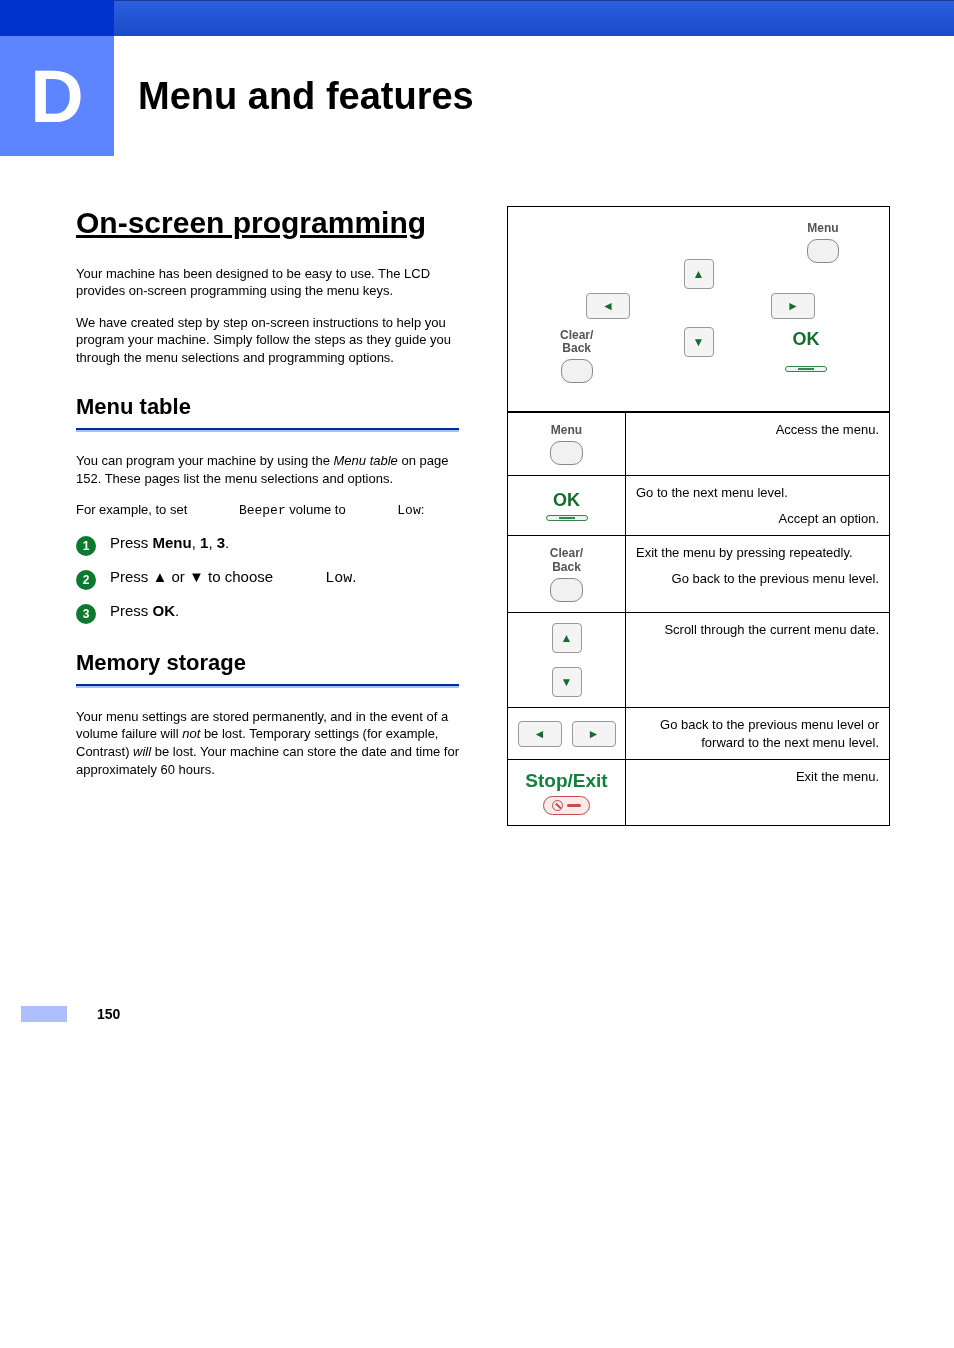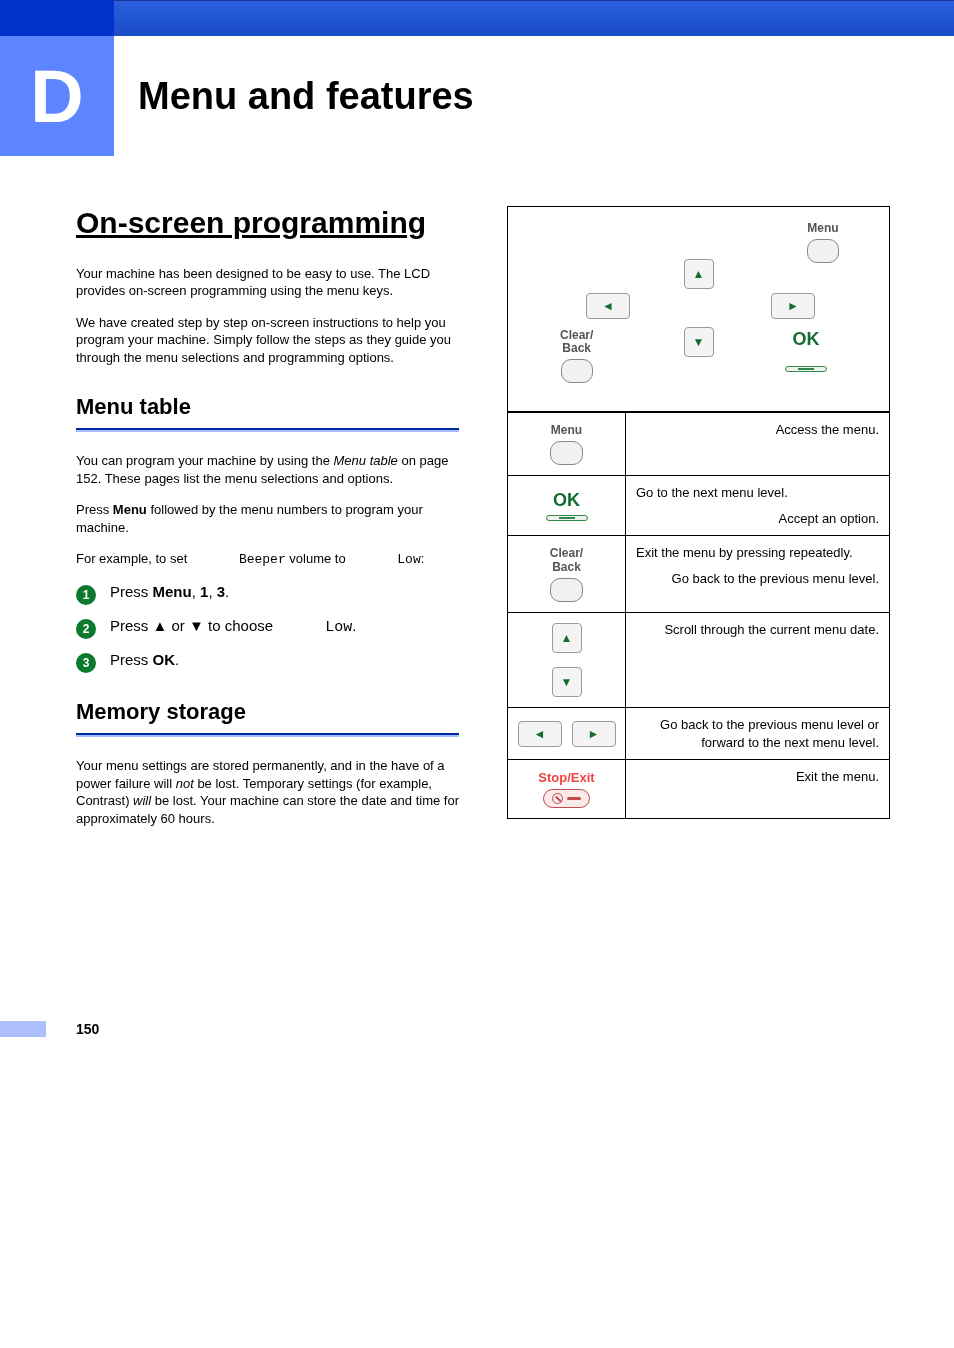--- a/index.html
+++ b/index.html
@@ -93,21 +93,21 @@
       background: #f1f1f1;
       padding: 4px 10px;
       font-size: 12px;
       color: #666;
     }
     .key-label {
       font-size: 12px; font-weight: bold; color: #555;
       text-align: center;
     }
     .key-label.ok-lbl { color: #146d2f; font-size: 18px; font-weight: bold; }
-    .key-label.stop { color: #ef4444; font-size: 13px; }
+    .key-label.stop { color: #15803d; font-size: 19px; }
     .pill { border: 1.5px solid #888; border-radius: 6px; padding: 1px 12px; display: inline-flex; align-items: center; justify-content:center; background:#f1f1f1; }
     .arrow-btn {
       width: 44px; height: 26px; border: 1.5px solid #999; border-radius: 4px;
       display: inline-flex; align-items: center; justify-content: center;
       font-size: 12px; color: #146d2f; background:#f4f4f4;
     }
     .arrow-btn.square { width: 30px; height: 30px; }
     .arrow-pair { display:inline-flex; gap:10px; }
 
     
@@ -156,20 +156,21 @@
     }
     .stop-circle { width:11px;height:11px;border:1.5px solid #c24b4b;border-radius:50%; position:relative;}
     .stop-circle::after{content:"";position:absolute;width:7px;height:1.5px;background:#c24b4b;top:4px;left:1.5px;transform:rotate(45deg);}
     .stop-dash{width:14px;height:2.5px;background:#c24b4b;border-radius:2px;}
 
     .footer {
       margin-top: 180px;
       display: flex;
       align-items: center;
       padding: 0 0 30px 0;
+      margin-left: 21px;
     }
     .footer-bar { width: 46px; height: 16px; background: #aebfff; margin-right: 30px; }
     .page-num { font-weight: bold; font-size: 14px; }
   </style>
 </head>
 <body>
 
 <div class="top-band">
   <div class="top-band-left"></div>
   <div class="top-band-right"></div>
@@ -183,23 +184,20 @@
 <div class="content">
   <div class="col col-left">
     <h1 class="section">On-screen programming</h1>
     <p>Your machine has been designed to be easy to use. The LCD provides on-screen programming using the menu keys.</p>
     <p>We have created step by step on-screen instructions to help you program your machine. Simply follow the steps as they guide you through the menu selections and programming options.</p>
 
     <h2 class="subsection">Menu table</h2>
     <div class="rule"></div>
     <p>
       <span>You can program your machine by using the </span><span class="italic">Menu table</span><span> on page 152. These pages list the menu selections and options.</span>
-    </p>
-    <p>
-      <span>Press </span><span class="bold">Menu</span><span> followed by the menu numbers to program your machine.</span>
     </p>
     <p>
       <span>For example, to set </span><span class="mono">Beeper</span><span> volume to </span><span class="mono">Low</span><span>:</span>
     </p>
 
     <div class="steps">
       <div class="step">
         <span class="step-badge">1</span>
         <span><span>Press </span><span class="bold">Menu</span><span>, </span><span class="bold">1</span><span>, </span><span class="bold">3</span><span>.</span></span>
       </div>
@@ -209,21 +207,21 @@
       </div>
       <div class="step">
         <span class="step-badge">3</span>
         <span><span>Press </span><span class="bold">OK</span><span>.</span></span>
       </div>
     </div>
 
     <h2 class="subsection">Memory storage</h2>
     <div class="rule"></div>
     <p>
-      <span>Your menu settings are stored permanently, and in the have of a power failure will </span><span class="italic">not</span><span> be lost. Temporary settings (for example, Contrast) </span><span class="italic">will</span><span> be lost. Your machine can store the date and time for approximately 60 hours.</span>
+      <span>Your menu settings are stored permanently, and in the event of a volume failure will </span><span class="italic">not</span><span> be lost. Temporary settings (for example, Contrast) </span><span class="italic">will</span><span> be lost. Your machine can store the date and time for approximately 60 hours.</span>
     </p>
   </div>
 
   <div class="col col-right">
 
     <div class="diagram">
       <div class="diag-grid">
         <div class="diag-menu">
           <div class="key-label">Menu</div>
           <span class="key-btn">&nbsp;&nbsp;&nbsp;</span>

